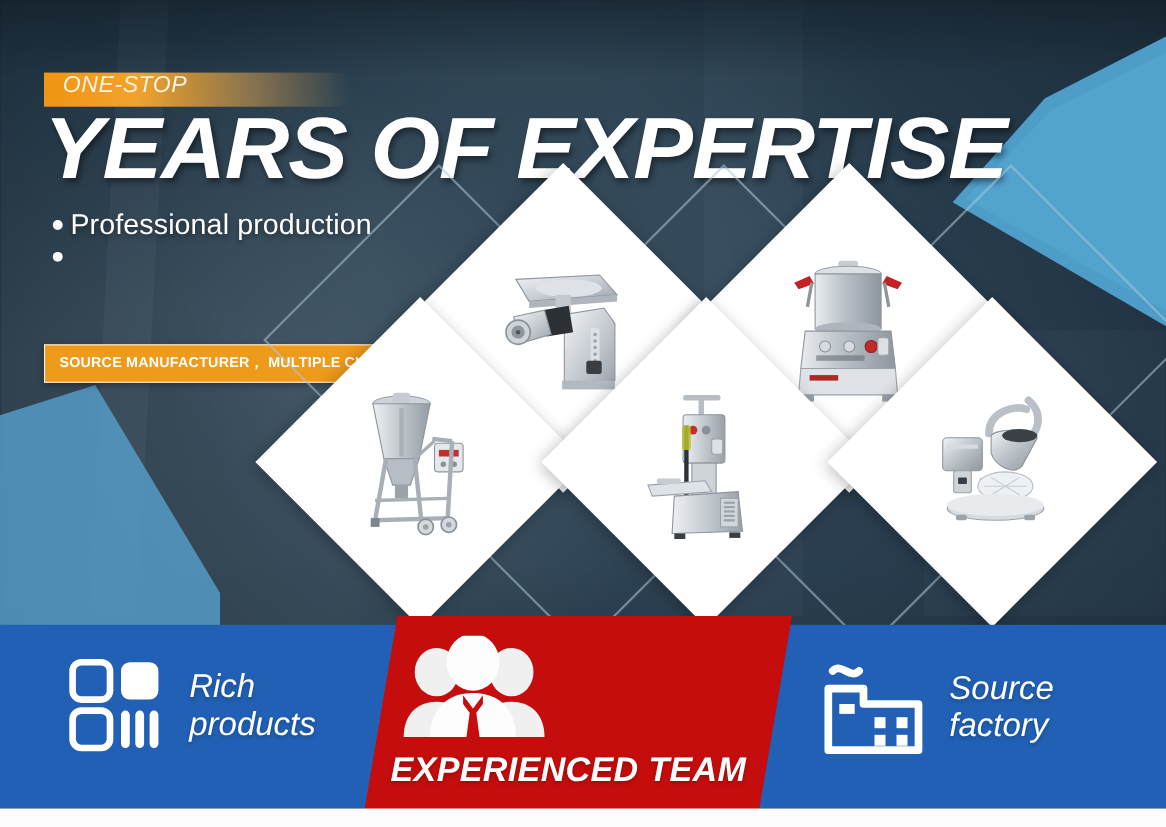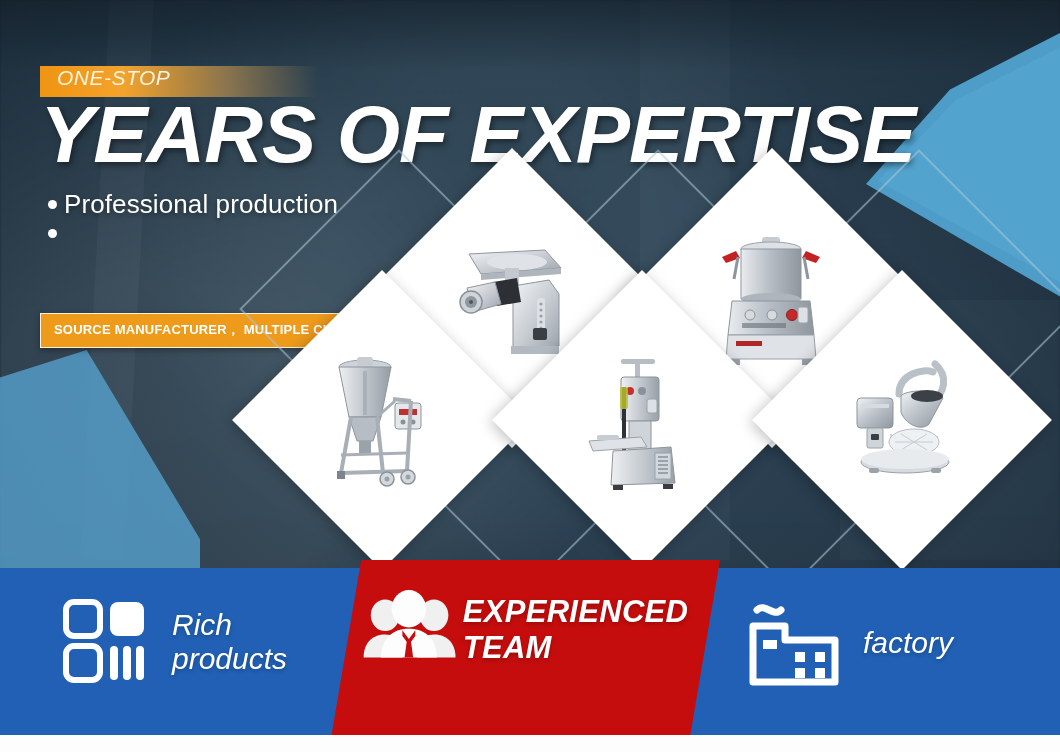--- a/index.html
+++ b/index.html
@@ -120,21 +120,21 @@
   }
   .feat .ftxt{
     color:#fff; font-weight:400; font-style:italic; font-size:30px; line-height:1.12;
     text-shadow:0 2px 4px rgba(0,0,0,.22);
   }
   .feat-left{ left:60px; top:596px; }
   .feat-right{ left:745px; top:596px; }
 
   .redcontent{
     position:absolute; left:355px; top:578px; width:340px;
-    display:flex; align-items:center;
+    display:flex; flex-direction:column; align-items:flex-start;
   }
   .redcontent .rtxt{
     color:#fff; font-weight:700; font-style:italic; font-size:31px;
     letter-spacing:.3px; margin-top:8px;
     text-shadow:0 2px 4px rgba(0,0,0,.25);
   }
 </style>
 </head>
 <body>
 
@@ -419,18 +419,19 @@
     <svg width="98" height="94" viewBox="0 0 98 94">
       <path d="M12 14 C20 6 28 22 36 14" fill="none" stroke="#fff" stroke-width="7" stroke-linecap="round"></path>
       <path d="M8 30 L8 86 L90 86 L90 44 L40 44 L40 30 Z" fill="none" stroke="#fff" stroke-width="7" stroke-linejoin="round"></path>
       <rect x="18" y="44" width="14" height="9" fill="#fff"></rect>
       <rect x="50" y="56" width="10" height="10" fill="#fff"></rect>
       <rect x="70" y="56" width="10" height="10" fill="#fff"></rect>
       <rect x="50" y="72" width="10" height="10" fill="#fff"></rect>
       <rect x="70" y="72" width="10" height="10" fill="#fff"></rect>
     </svg>
     <div class="ftxt">
+      <div>Source</div>
       <div>factory</div>
     </div>
   </div>
 
   <div class="white-strip"></div>
 </div>
 
 </body></html>

